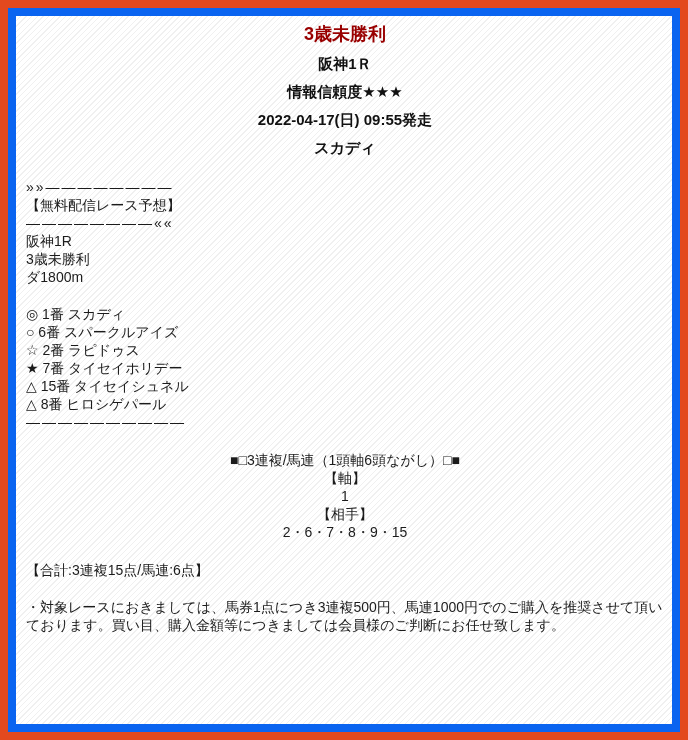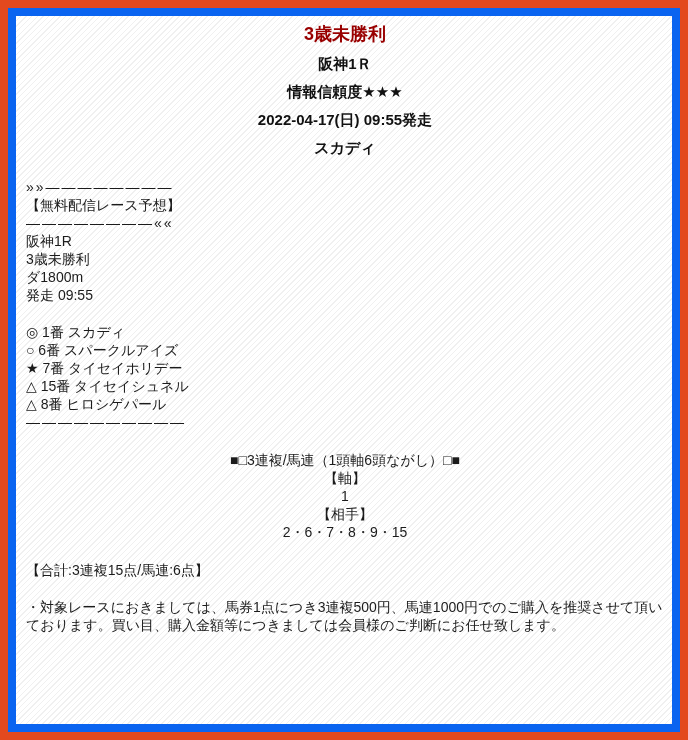--- a/index.html
+++ b/index.html
@@ -77,26 +77,26 @@
 
         <div class="body-text">
 
           <div class="intro">
               <div class="line sep">»»————————</div>
               <div class="line">【無料配信レース予想】</div>
               <div class="line sep">————————««</div>
               <div class="line">阪神1R</div>
               <div class="line">3歳未勝利</div>
               <div class="line">ダ1800m</div>
-              <div class="line">発走 09:55</div>
             </div>
 
           <div class="horses">
               <div class="line">◎ 1番 スカディ</div>
               <div class="line">○ 6番 スパークルアイズ</div>
+              <div class="line">☆ 2番 ラピドゥス</div>
               <div class="line">★ 7番 タイセイホリデー</div>
               <div class="line">△ 15番 タイセイシュネル</div>
               <div class="line">△ 8番 ヒロシゲパール</div>
               <div class="line sep">——————————</div>
             </div>
 
           <div class="bets">
               <div class="line">■□3連複/馬連（1頭軸6頭ながし）□■</div>
               <div class="line">【軸】</div>
               <div class="line">1</div>

